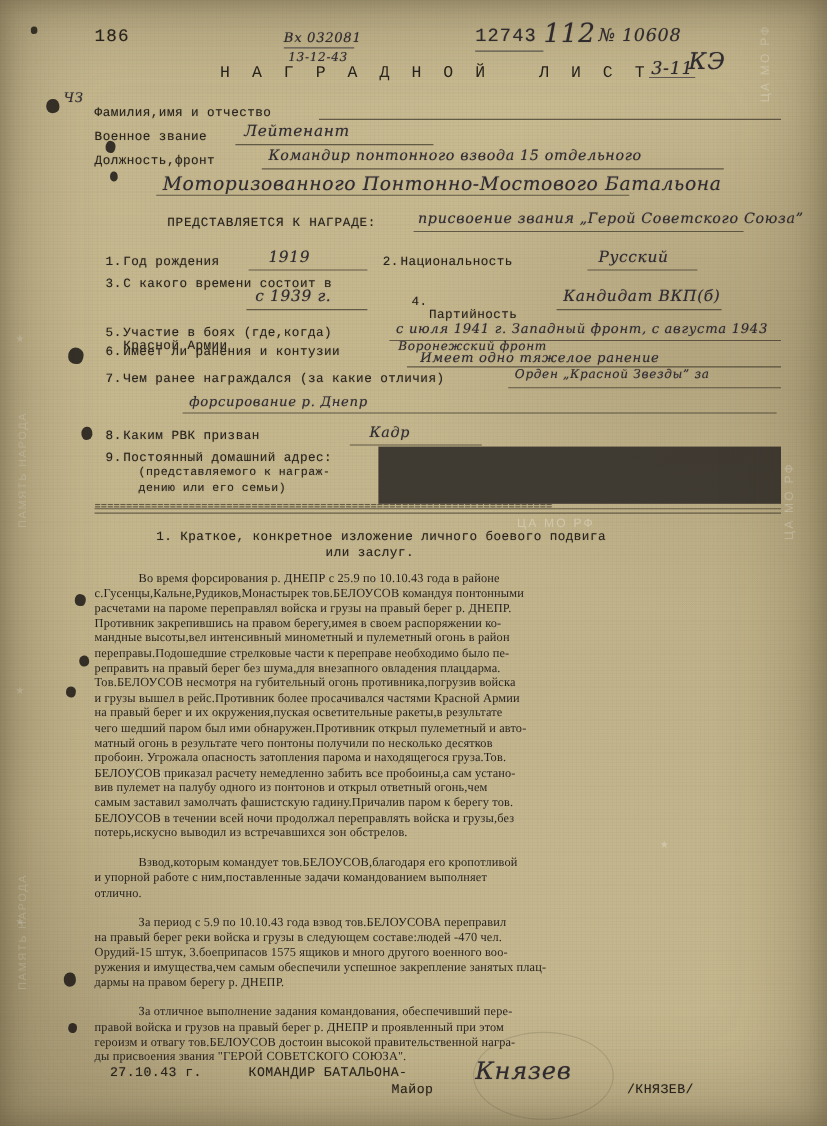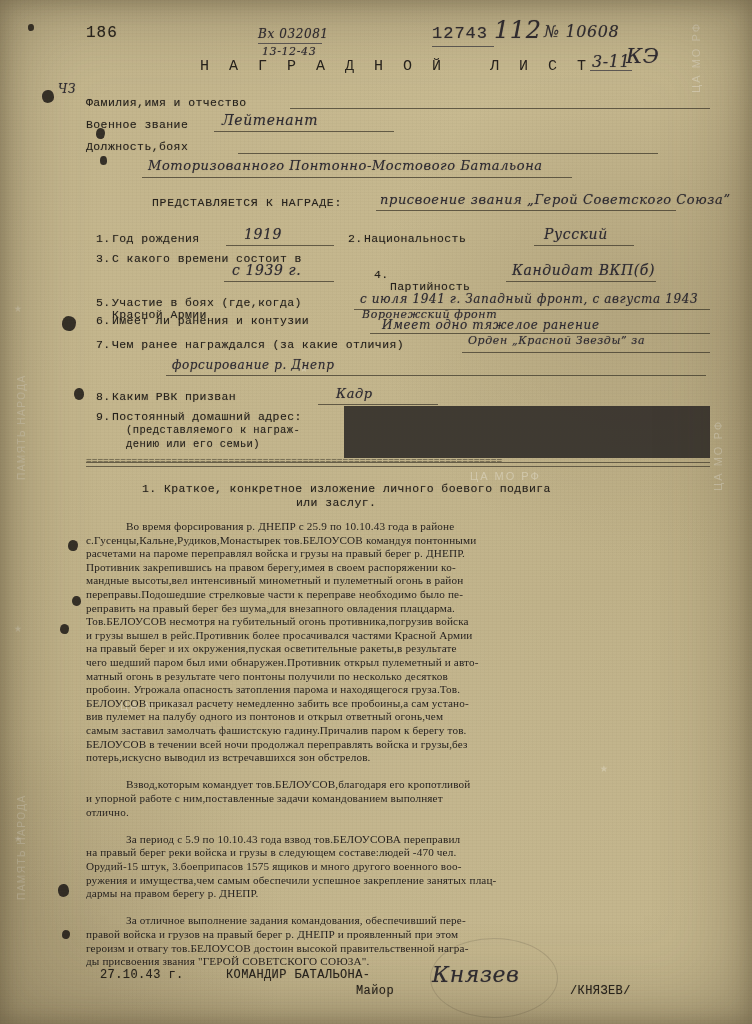--- a/index.html
+++ b/index.html
@@ -188,24 +188,25 @@
 
   <div class="hw small" style="left:58px; top:82px; font-size:12px;">ЧЗ</div>
 
   <div class="t" style="left:86px; top:96px;">Фамилия,имя и отчество</div>
   <div class="line" style="left:290px; top:108px; width:420px;"></div>
 
   <div class="t" style="left:86px; top:118px;">Военное звание</div>
   <div class="hw" style="left:222px; top:112px;">Лейтенант</div>
   <div class="line" style="left:214px; top:131px; width:180px;"></div>
 
-  <div class="t" style="left:86px; top:140px;">Должность,боях</div>
+  <div class="t" style="left:86px; top:140px;">Должность,фронт</div>
+  <div class="hw" style="left:244px; top:134px; font-size:13px;">Командир понтонного взвода 15 отдельного</div>
   <div class="line" style="left:238px; top:153px; width:420px;"></div>
 
-  <div class="hw" style="left:148px; top:158px; font-size:13px;">Моторизованного Понтонно-Мостового Батальона</div>
+  <div class="hw" style="left:148px; top:158px; font-size:17px;">Моторизованного Понтонно-Мостового Батальона</div>
   <div class="line" style="left:142px; top:177px; width:430px;"></div>
 
   <div class="t" style="left:152px; top:196px; letter-spacing:.7px;">ПРЕДСТАВЛЯЕТСЯ К НАГРАДЕ:</div>
   <div class="hw" style="left:380px; top:192px; font-size:13px;">присвоение звания „Герой Советского Союза”</div>
   <div class="line" style="left:376px; top:210px; width:300px;"></div>
 
   <div class="t" style="left:96px; top:232px;">1.</div>
   <div class="t" style="left:112px; top:232px;">Год рождения</div>
   <div class="hw" style="left:244px; top:226px;">1919</div>
   <div class="line" style="left:226px; top:245px; width:108px;"></div>

